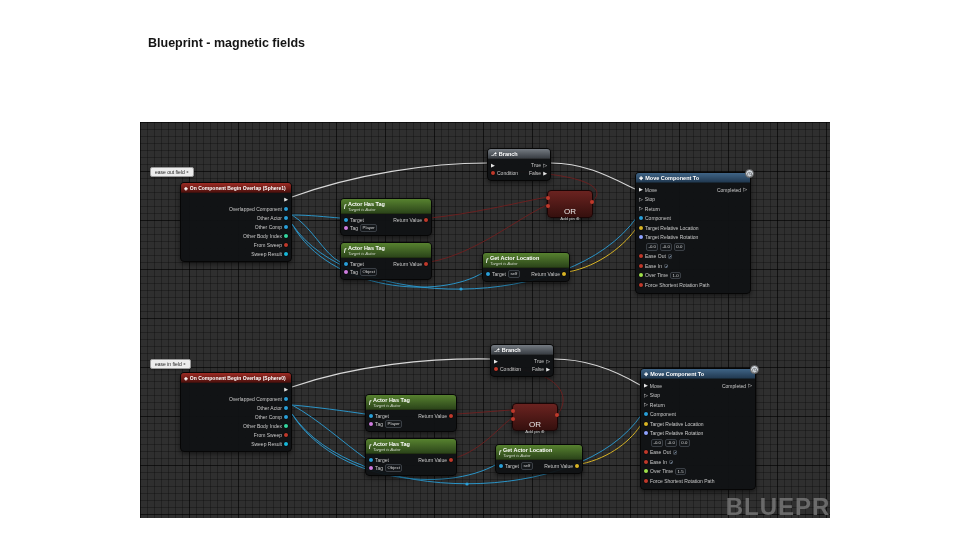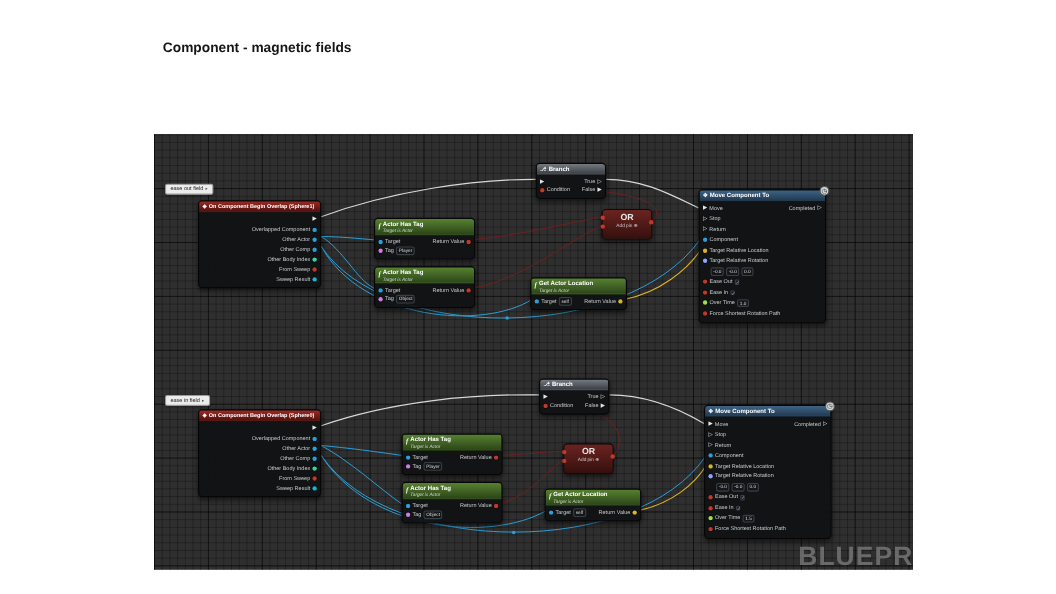--- a/index.html
+++ b/index.html
@@ -37,31 +37,31 @@
   .exec{font-size:5px;color:#e6e6e6;line-height:5px;flex:0 0 auto}
   .valbox{background:#14171a;border:1px solid #3a3f45;border-radius:2px;color:#dadada;font-size:4.3px;line-height:5.5px;
         padding:0 1.5px;min-width:9px;text-align:center}
   .checkbox{width:4.5px;height:4.5px;background:#14171a;border:1px solid #3a3f45;border-radius:1px;color:#bcd9ff;
         font-size:4px;line-height:4.5px;text-align:center}
   .rot-row{padding-left:7px;gap:1.5px}
   .comment-pill{position:absolute;background:#ececec;border:1px solid #9a9a9a;border-radius:2px;color:#222;
         font-size:5px;line-height:6px;padding:1px 4px;box-shadow:0 1px 2px rgba(0,0,0,.4);display:flex;gap:2px;align-items:center}
   .pill-caret{font-size:4px;color:#555}
   .or-node{background:linear-gradient(#6b2320,#35100e);border:1px solid #1a0505;text-align:center}
-  .or-title{font-size:8px;font-weight:700;color:#e8e8e8;line-height:9px;margin-top:2px}
+  .or-title{font-size:8px;font-weight:400;color:#e8e8e8;line-height:9px;margin-top:16px}
   .or-add{font-size:4.3px;color:#cfcfcf}
   .or-pin{position:absolute;width:4px;height:4px;border-radius:50%;background:#c0392b}
   .latent-badge{position:absolute;top:-4px;right:-4px;width:9px;height:9px;border-radius:50%;background:#cdd2d8;
         color:#333;font-size:6px;line-height:8px;text-align:center;border:1px solid #555}
   .watermark{position:absolute;right:-8px;bottom:-3px;font-size:24px;font-weight:700;color:#7a7a7a;opacity:.8;letter-spacing:1px}
 </style>
 </head>
 <body>
 
-<div class="slide-title">Component - magnetic fields</div>
+<div class="slide-title">Blueprint - magnetic fields</div>
 
 <div class="canvas">
 
   <svg class="wire-layer" viewBox="0 0 690 396">
 
     <path d="M152,75 C215,52 290,41 347,41" stroke="#d8d8d8" stroke-width="1.1" fill="none"></path>
     <path d="M411,41 C445,41 470,55 495,67" stroke="#d8d8d8" stroke-width="1.1" fill="none"></path>
     <path d="M290,96 C330,92 372,82 407,75" stroke="#7a1d1d" stroke-width="0.8" fill="none"></path>
     <path d="M290,140 C335,132 378,96 407,83" stroke="#7a1d1d" stroke-width="0.8" fill="none"></path>
     <path d="M453,79 C472,60 420,49 349,49" stroke="#7a1d1d" stroke-width="0.8" fill="none"></path>

